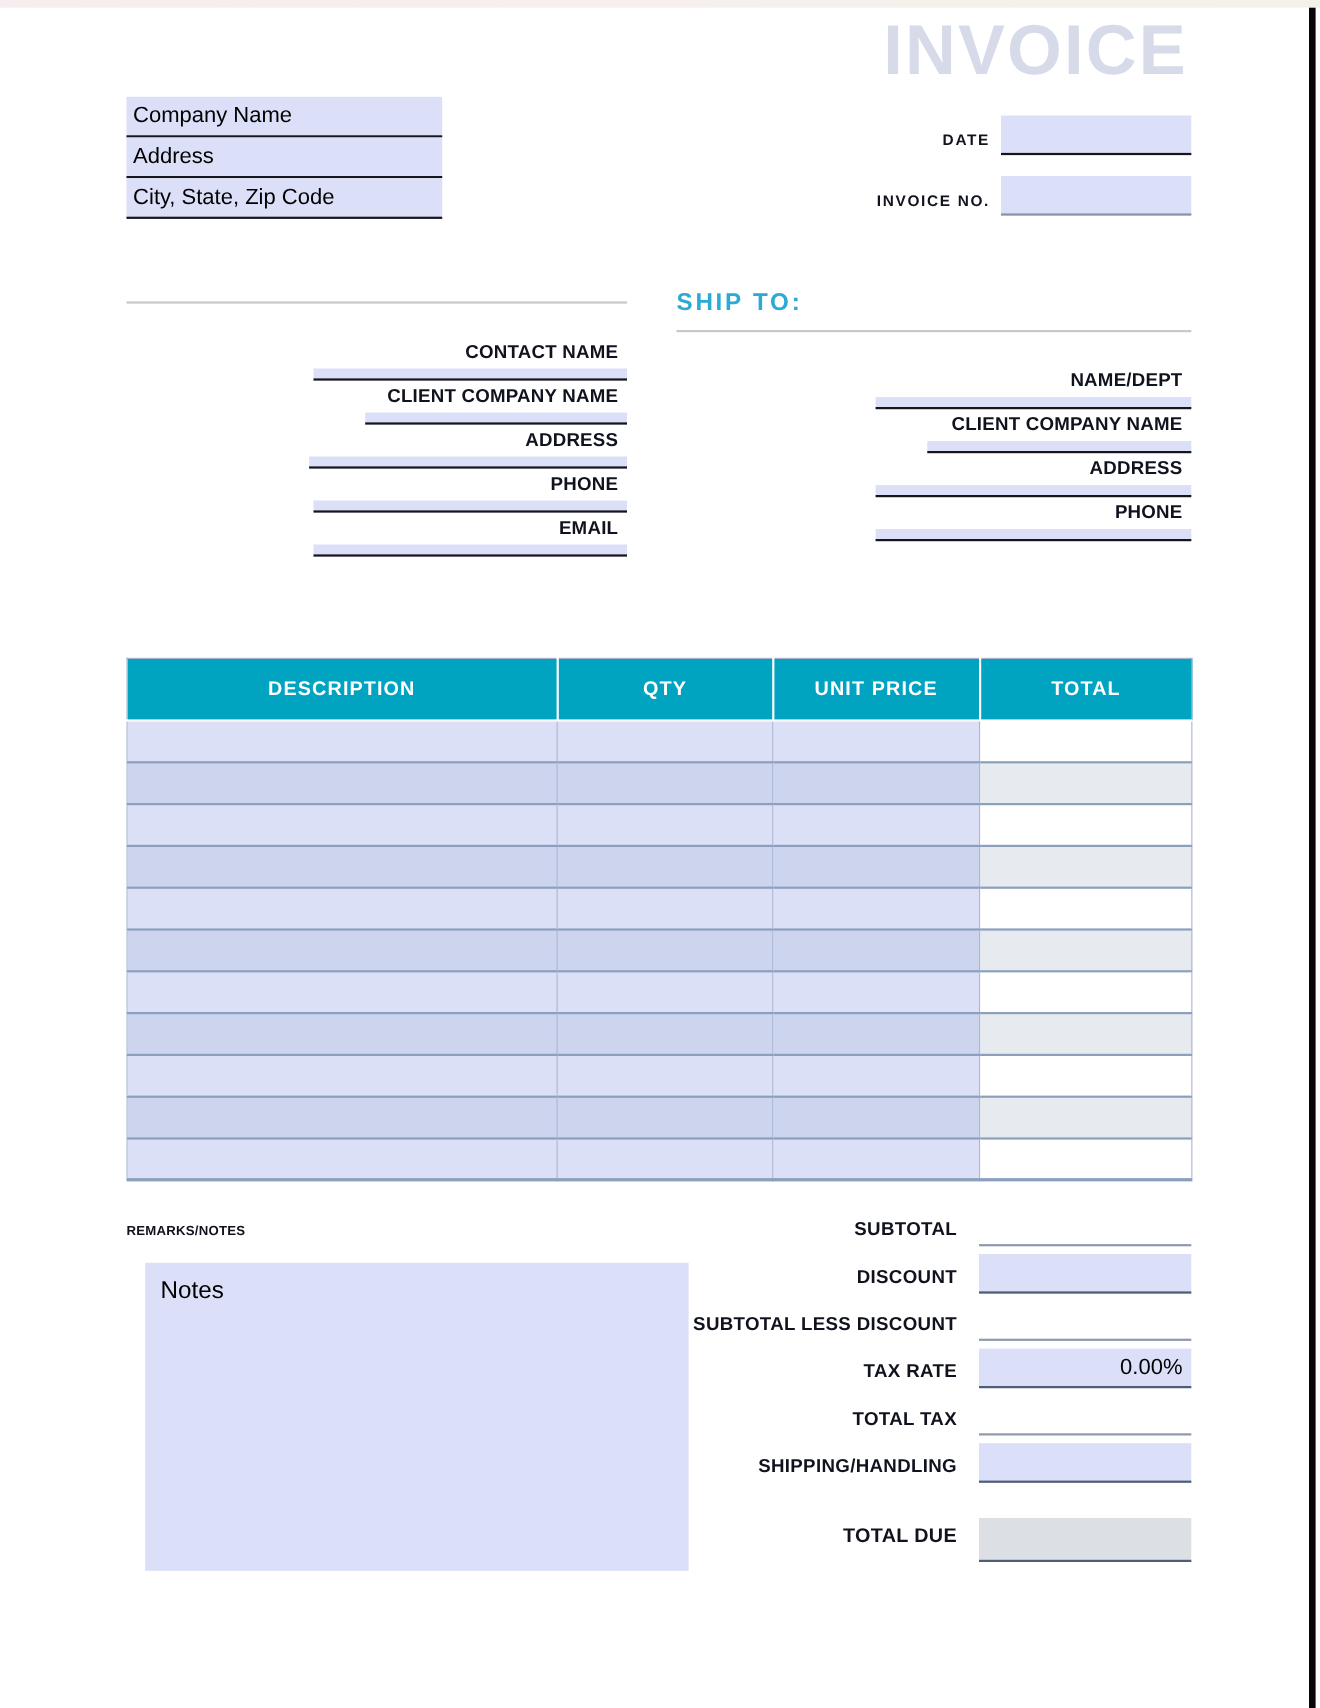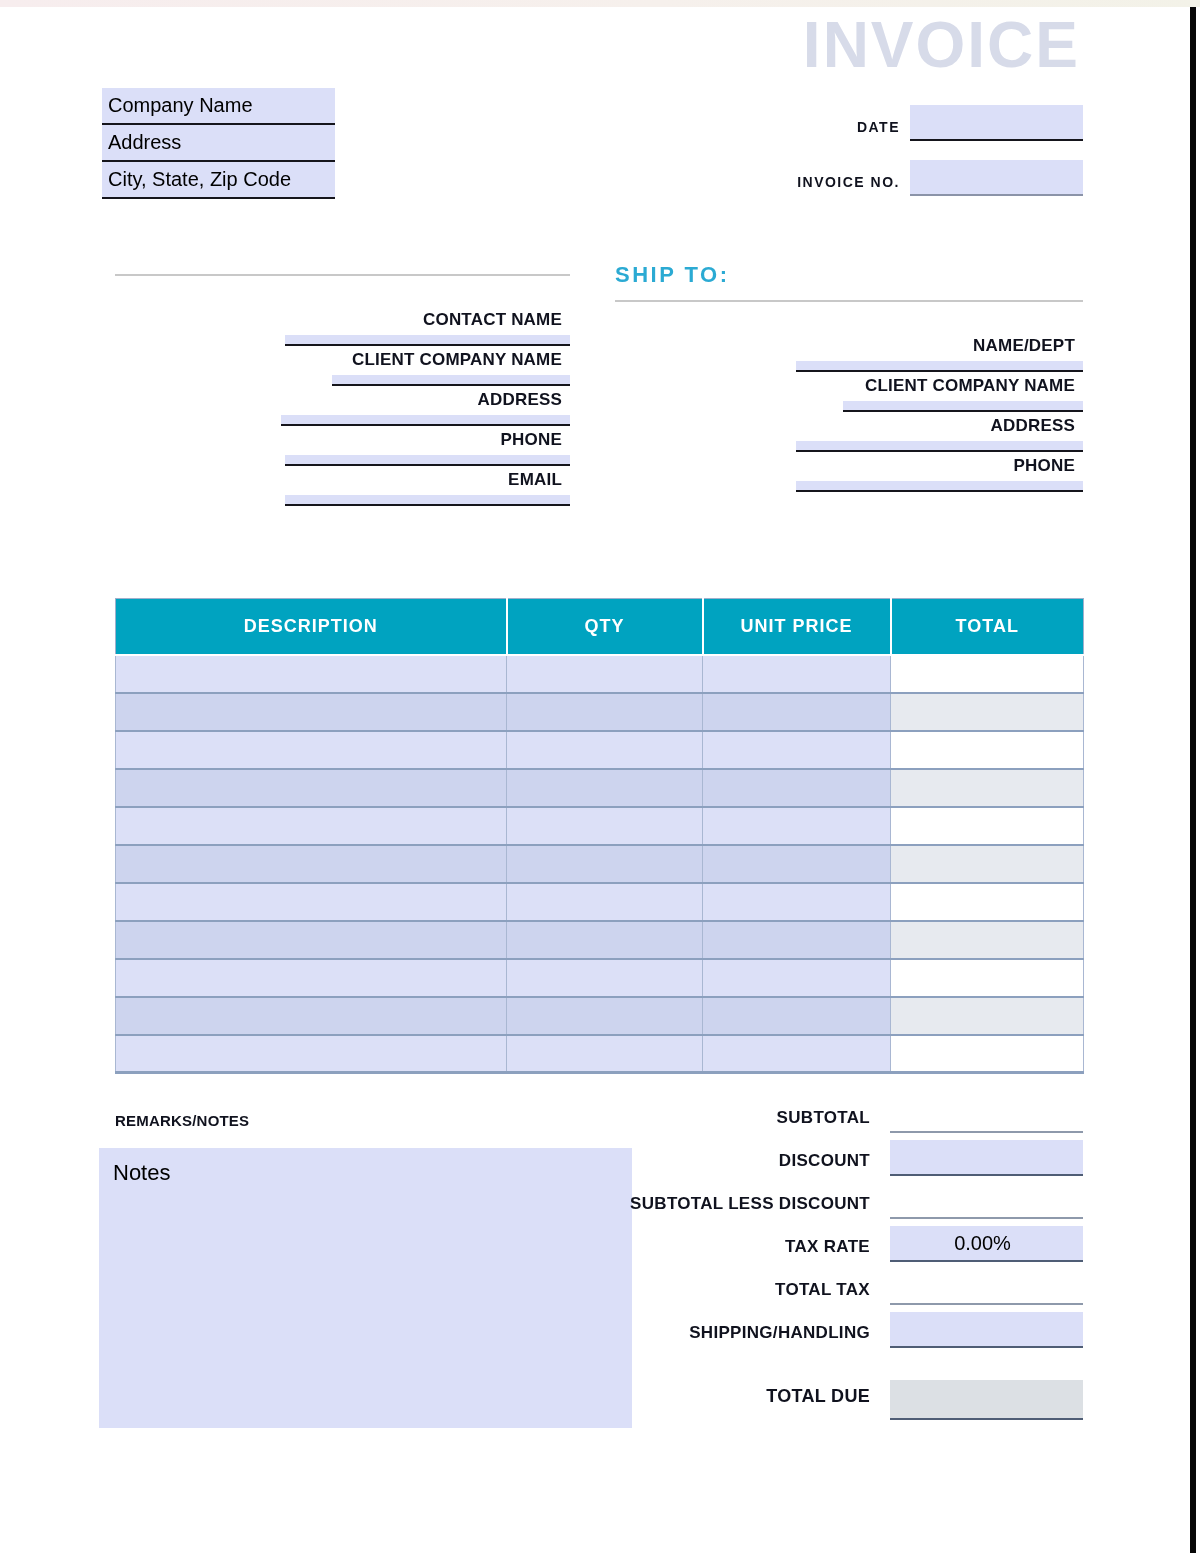--- a/index.html
+++ b/index.html
@@ -15,21 +15,21 @@
   .right-line { position:absolute; top:7px; bottom:0; right:4px; width:6px; background:#070707; }
 
   
   .invoice-title {
     position:absolute; top:8px; right:120px;
     font-size:64px; font-weight:bold; letter-spacing:2px;
     color:var(--title-gray);
   }
 
   
-  .company-block { position:absolute; left:102px; top:88px; width:233px; }
+  .company-block { position:absolute; left:115px; top:88px; width:287px; }
   .company-field {
     height:37px; background:var(--field-lavender);
     border-bottom:2px solid var(--ink);
     font-size:20px; color:#000; padding:6px 4px 0 6px;
   }
 
   
   .meta-block { position:absolute; left:700px; top:104px; width:383px; }
   .meta-row { display:flex; align-items:flex-end; margin-bottom:18px; height:37px; }
   .meta-label { flex:1; text-align:right; font-weight:bold; font-size:14px;
@@ -61,31 +61,31 @@
   }
   .items-table th:last-child { border-right:none; }
   .items-table td { height:38px; border:1.5px solid #a9b7d2; border-top:2px solid #8ca0be; }
   .items-table tr.odd td { background:var(--row-light); }
   .items-table tr.odd td.total-cell { background:#ffffff; }
   .items-table tr.even td { background:var(--row-dark); }
   .items-table tr.even td.total-cell { background:#e7eaef; }
 
   
   .remarks-label { position:absolute; left:115px; top:1112px;
-    font-weight:bold; font-size:15px; letter-spacing:0.2px; color:var(--label-navy); }
-  .notes-box { position:absolute; left:99px; top:1148px; width:533px; height:280px;
+    font-weight:bold; font-size:12px; letter-spacing:0.2px; color:var(--label-navy); }
+  .notes-box { position:absolute; left:132px; top:1148px; width:494px; height:280px;
     background:var(--field-lavender); padding:12px 14px; font-size:22px; color:#000; }
 
   
   .summary-block { position:absolute; left:620px; top:1097px; width:463px; }
   .summary-row { display:flex; align-items:flex-end; height:36px; margin-bottom:7px; }
   .summary-label { flex:1; text-align:right; font-weight:bold; font-size:17px;
     letter-spacing:0.3px; color:var(--label-navy); padding:0 20px 5px 0; white-space:nowrap; }
   .summary-field { width:193px; height:36px; font-size:20px; color:#000;
-    text-align:center; padding:6px 8px 0 0; }
+    text-align:right; padding:6px 8px 0 0; }
   .summary-field.filled { background:var(--field-lavender); border-bottom:2.5px solid #4f5d75; }
   .summary-field.unfilled { background:transparent; border-bottom:2px solid #8e99ab; }
   .total-due-row { display:flex; align-items:center; height:40px; margin-top:32px; }
   .total-due-label { flex:1; text-align:right; font-weight:bold; font-size:18px;
     letter-spacing:0.3px; color:var(--label-navy); padding:0 20px 7px 0; white-space:nowrap; }
   .total-due-field { width:193px; height:40px; background:#dce0e4; border-bottom:2.5px solid #4f5d75; }
 </style>
 </head>
 <body>
 

